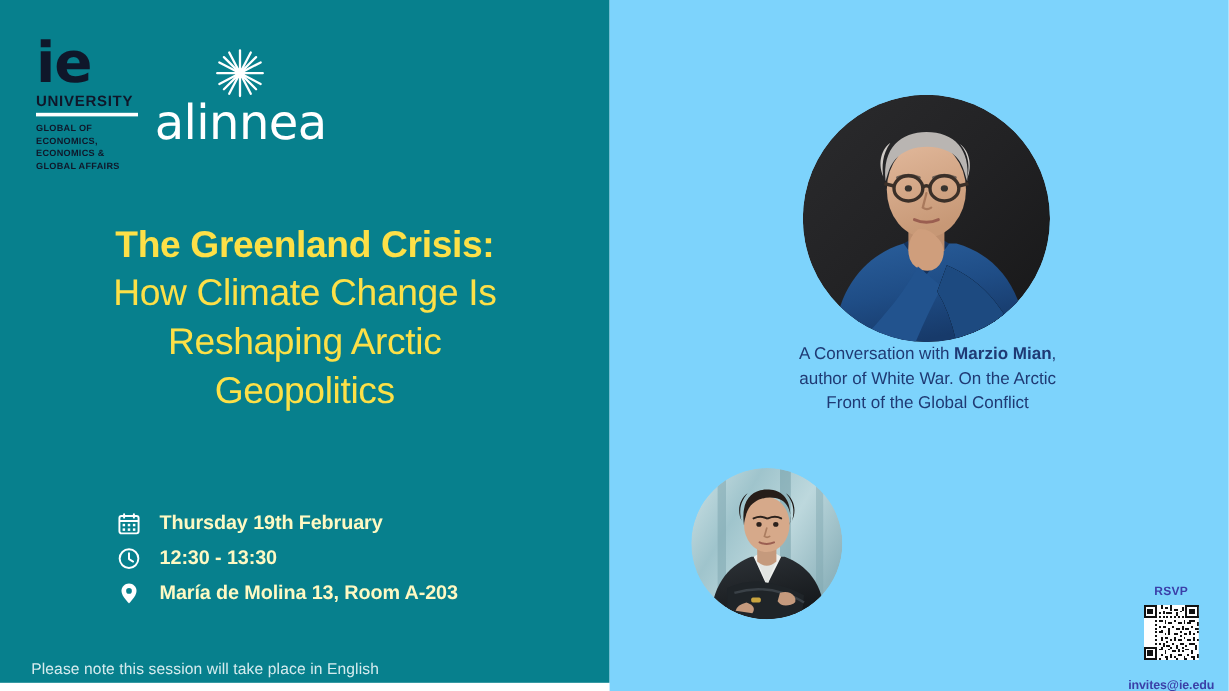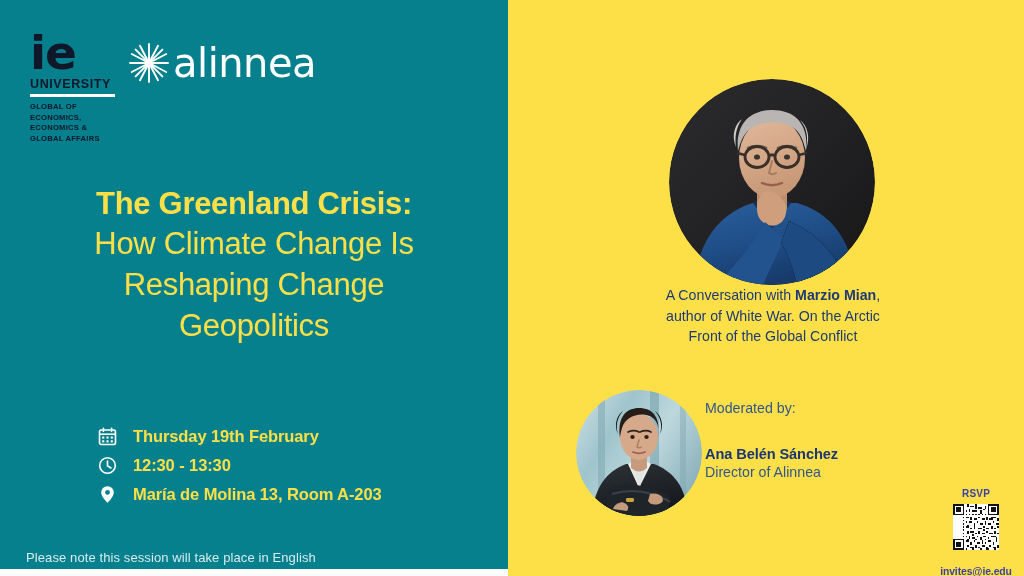--- a/index.html
+++ b/index.html
@@ -71,20 +71,21 @@
   }
 
   .alinnea-logo {
     position: absolute;
     left: 127px;
     top: 39px;
     height: 48px;
     display: flex;
     align-items: center;
     color: #ffffff;
+    flex-direction: column;
   }
   .alinnea-star {
     width: 44px;
     height: 44px;
     flex: 0 0 auto;
   }
   .alinnea-word {
     font-size: 40px;
     line-height: 1;
     letter-spacing: -0.5px;
@@ -113,21 +114,21 @@
     font-weight: 300;
     line-height: 1.31;
     letter-spacing: -0.3px;
   }
 
   
   .details {
     position: absolute;
     left: 98px;
     top: 423px;
-    color: #fde047;
+    color: #fef9c3;
   }
   .detail-row {
     display: flex;
     align-items: center;
     height: 26px;
     margin-bottom: 3px;
   }
   .detail-icon {
     width: 22px;
     flex: 0 0 22px;
@@ -153,21 +154,21 @@
     letter-spacing: 0.1px;
   }
 
   
   .right-panel {
     position: absolute;
     left: 508px;
     top: 0;
     width: 516px;
     height: 576px;
-    background: #fde047;
+    background: #7dd3fc;
   }
 
   
   .speaker-photo {
     position: absolute;
     left: 161px;
     top: 79px;
     width: 206px;
     height: 206px;
     border-radius: 50%;
@@ -286,21 +287,21 @@
           <circle cx="22" cy="22" r="4.1" fill="#ffffff"></circle>
         </svg>
       </span>
       <span class="alinnea-word">alinnea</span>
     </div>
   </div>
 
   <div class="title-block">
     <div class="title-line-1">The Greenland Crisis:</div>
     <div class="title-line-rest">How Climate Change Is</div>
-    <div class="title-line-rest">Reshaping Change</div>
+    <div class="title-line-rest">Reshaping Arctic</div>
     <div class="title-line-rest">Geopolitics</div>
   </div>
 
   <div class="details">
 
     <div class="detail-row">
       <span class="detail-icon">
         <svg width="19" height="19" viewBox="0 0 20 20" aria-hidden="true">
           <rect x="1.6" y="3.2" width="16.8" height="15.2" rx="1.8" fill="none" stroke="#ffffff" stroke-width="1.7"></rect>
           <line x1="1.6" y1="7.6" x2="18.4" y2="7.6" stroke="#ffffff" stroke-width="1.7"></line>
@@ -463,25 +464,20 @@
         <path d="M36 104 q20 -6 40 0 q12 4 18 8" stroke="#3a4147" stroke-width="2" fill="none"></path>
 
         <path d="M74 104 q8 -2 12 3 q3 5 -3 7 q-8 2 -11 -3 Z" fill="#c59a7d"></path>
         <path d="M46 112 q-8 2 -9 7 l14 2 q4 -6 -5 -9 Z" fill="#c59a7d"></path>
 
         <rect x="50" y="108" width="8" height="4" rx="1.4" fill="#c9a43f"></rect>
       </g>
     </svg>
   </div>
 
-  <div class="mod-text">
-    <div class="mod-label">Moderated by:</div>
-    <div class="mod-name">Ana Belén Sánchez</div>
-    <div class="mod-role">Director of Alinnea</div>
-  </div>
 
   <div class="rsvp-block">
     <div class="rsvp-label">RSVP</div>
     <svg class="qr" viewBox="0 0 29 29" shape-rendering="crispEdges">
       <rect width="29" height="29" fill="#ffffff"></rect>
       <g fill="#111111">
 
         <rect x="0" y="0" width="7" height="1"></rect>
           <rect x="0" y="6" width="7" height="1"></rect>
         <rect x="0" y="0" width="1" height="7"></rect>

